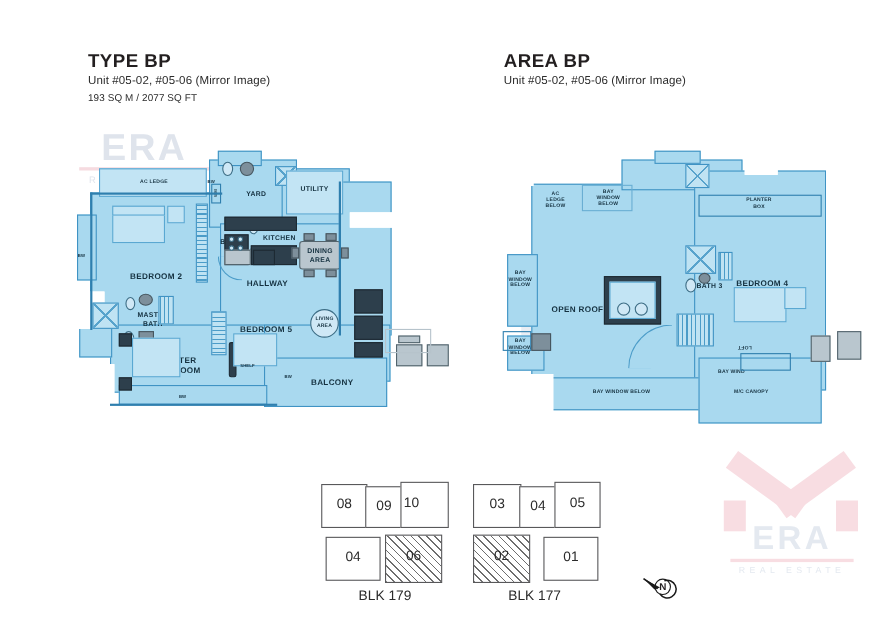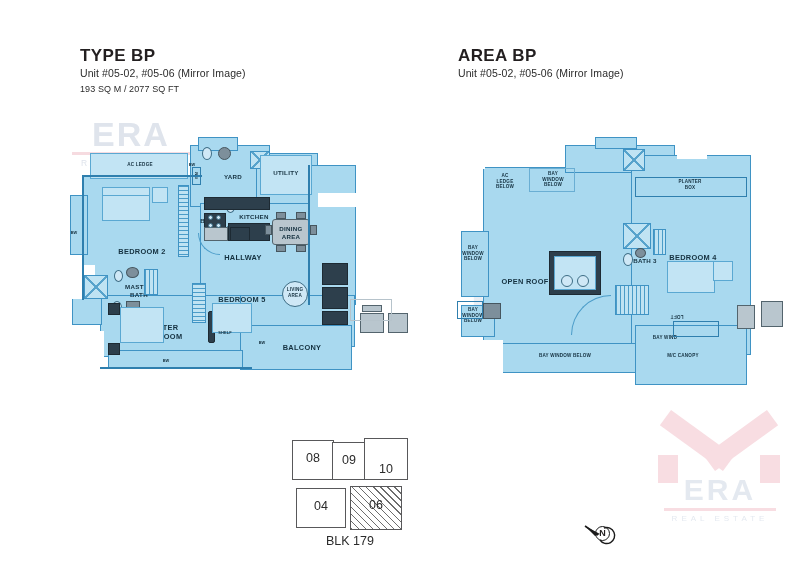--- a/index.html
+++ b/index.html
@@ -299,31 +299,49 @@
   </div>
 
   <div class="keyblk" style="left:288px;top:432px;width:124px;height:110px;">
     <div class="kunit" style="left:4px;top:8px;width:42px;height:40px;"></div>
     <div class="knum" style="left:4px;top:19px;width:42px;">08</div>
 
     <div class="kunit" style="left:44px;top:10px;width:34px;height:38px;"></div>
     <div class="knum" style="left:44px;top:21px;width:34px;">09</div>
 
     <div class="kunit" style="left:76px;top:6px;width:44px;height:42px;"></div>
-    <div class="knum" style="left:76px;top:18px;width:44px;margin-top:12px;">10</div>
+    <div class="knum" style="left:64px;top:18px;width:44px;">10</div>
 
     <div class="kunit" style="left:8px;top:56px;width:50px;height:40px;"></div>
     <div class="knum" style="left:8px;top:67px;width:50px;">04</div>
 
     <div class="kunit hatched" style="left:62px;top:54px;width:52px;height:44px;"></div>
     <div class="knum" style="left:62px;top:66px;width:52px;">06</div>
 
     <div class="kcap" style="left:0;top:102px;">BLK 179</div>
   </div>
 
+  <div class="keyblk" style="left:424px;top:432px;width:124px;height:110px;">
+    <div class="kunit" style="left:6px;top:8px;width:44px;height:40px;"></div>
+    <div class="knum" style="left:6px;top:19px;width:44px;">03</div>
+
+    <div class="kunit" style="left:48px;top:10px;width:34px;height:38px;"></div>
+    <div class="knum" style="left:48px;top:21px;width:34px;">04</div>
+
+    <div class="kunit" style="left:80px;top:6px;width:42px;height:42px;"></div>
+    <div class="knum" style="left:80px;top:18px;width:42px;">05</div>
+
+    <div class="kunit hatched" style="left:6px;top:54px;width:52px;height:44px;"></div>
+    <div class="knum" style="left:6px;top:66px;width:52px;">02</div>
+
+    <div class="kunit" style="left:70px;top:56px;width:50px;height:40px;"></div>
+    <div class="knum" style="left:70px;top:67px;width:50px;">01</div>
+
+    <div class="kcap" style="left:0;top:102px;">BLK 177</div>
+  </div>
 
   <div class="northwrap" style="left:582px;top:520px;width:36px;height:28px;">
     <svg width="36" height="28" viewBox="0 0 36 28">
       <path d="M3 6 L18 14 L13 16 Z" fill="#1b1b1b"></path>
       <path d="M3 6 L16 15" stroke="#1b1b1b" stroke-width="1.6" fill="none"></path>
       <path d="M22 8 a8 8 0 1 1 -4 12" stroke="#1b1b1b" stroke-width="1.4" fill="none"></path>
     </svg>
     <div class="ncirc" style="left:13px;top:6px;">N</div>
   </div>
 

